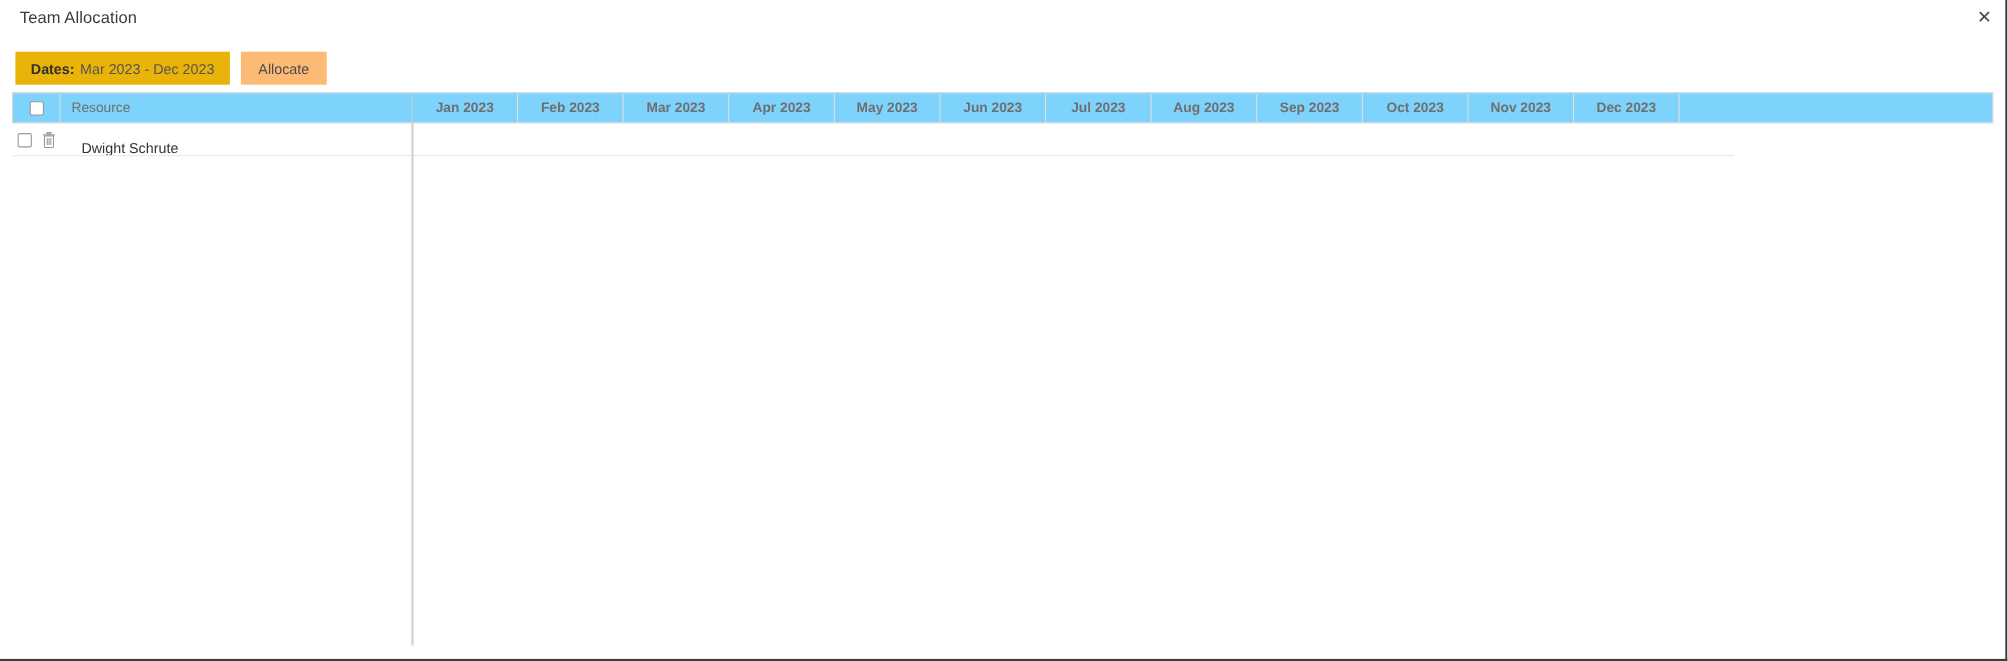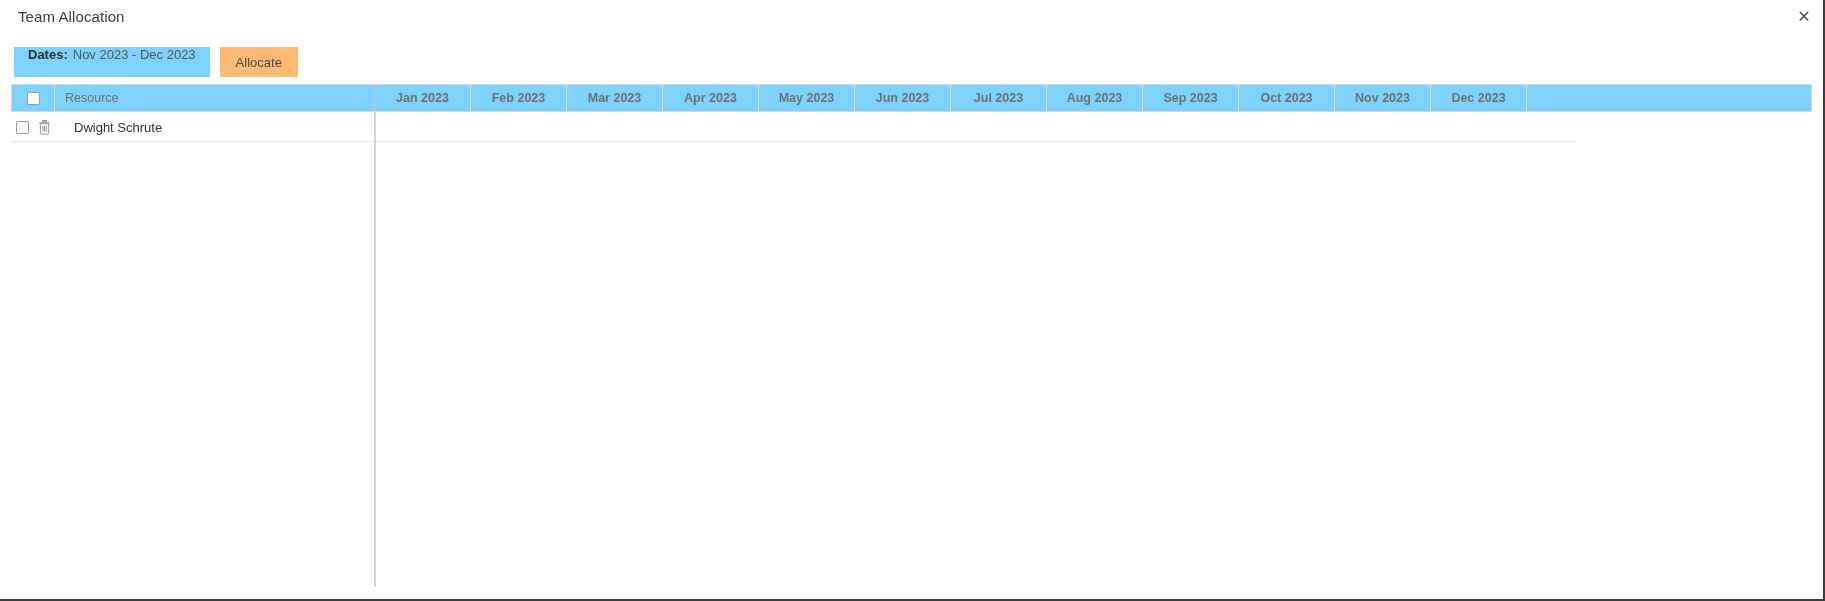--- a/index.html
+++ b/index.html
@@ -90,23 +90,23 @@
     top: 50%;
     transform: translateY(-50%);
     width: 0; height: 0;
     border-left: 5px solid transparent;
     border-right: 5px solid transparent;
     border-top: 6px solid #9a9a9a;
   }
 
   .dates-chip {
     height: 30px;
-    background: #7dd3fc;
-    display: flex;
-    align-items: flex-start;
+    background: #eab308;
+    display: flex;
+    align-items: center;
     padding: 0 14px;
     font-size: 13px;
     color: #4a4a4a;
     white-space: nowrap;
   }
   .dates-chip .label {
     font-weight: bold;
     color: #2f2f2f;
     margin-right: 5px;
   }
@@ -165,21 +165,21 @@
     justify-content: center;
     font-weight: bold;
   }
   .col-filler { flex: 1 1 auto; }
 
   
   .grid-body { width: 1801px; }
   .grid-row {
     display: flex;
     height: 30px;
-    align-items: center;
+    align-items: flex-end;
     position: relative;
   }
   .grid-row .row-line {
     position: absolute;
     left: 0;
     bottom: 0;
     width: 1565px;
     height: 1px;
     background: #e8e8e8;
   }
@@ -237,21 +237,21 @@
   <div class="titlebar">
     <div class="dialog-title">Team Allocation</div>
     <button class="close-button">✕</button>
   </div>
 
   <div class="toolbar">
 
 
     <div class="dates-chip">
       <span class="label">Dates:</span>
-      <span class="value">Nov 2023 - Dec 2023</span>
+      <span class="value">Mar 2023 - Dec 2023</span>
     </div>
 
     <button class="allocate-button">Allocate</button>
   </div>
 
   <div class="grid">
 
     <div class="grid-header">
       <div class="hcell col-check">
         <span class="checkbox"></span>

